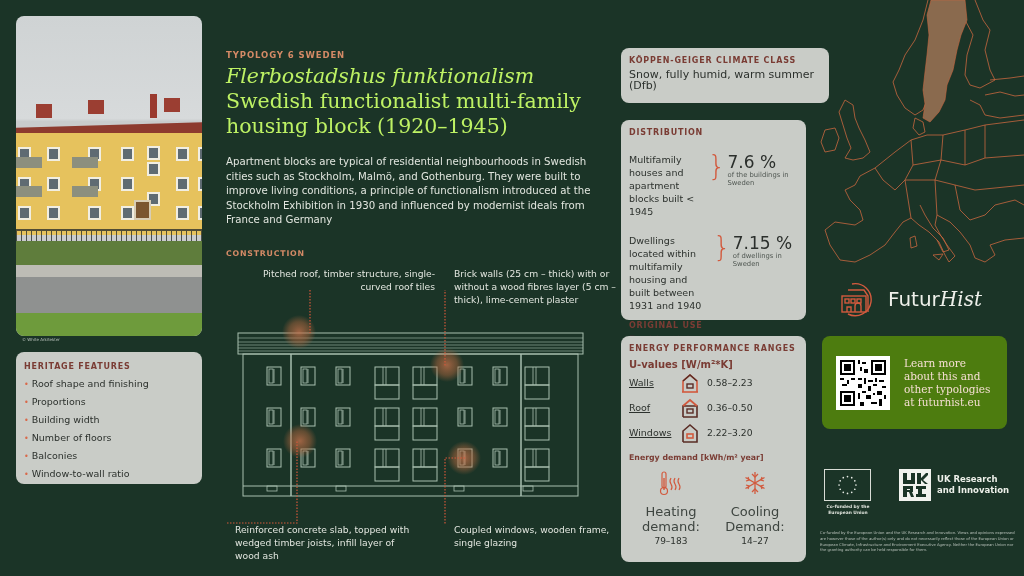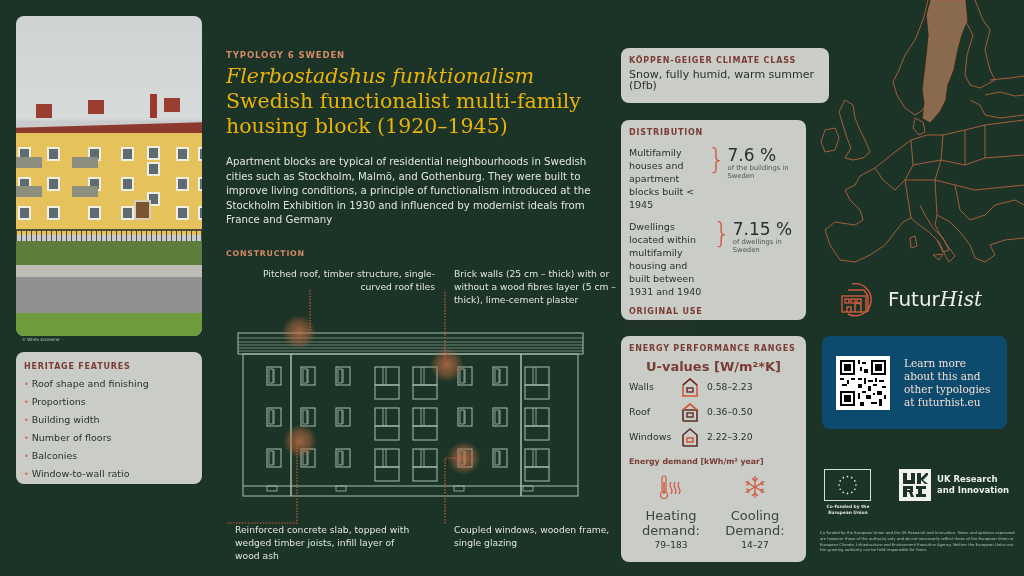--- a/index.html
+++ b/index.html
@@ -27,62 +27,62 @@
   
   .card { background: #c9ccc7; border-radius: 8px; color: #2b2f2c; }
   .heritage { left: 16px; top: 352px; width: 186px; height: 132px; padding: 10px 8px; }
   .label { font-size: 8px; font-weight: bold; letter-spacing: 0.8px; color: #7a3c34; text-transform: uppercase; }
   .heritage ul { list-style: none; margin-top: 4px; }
   .heritage li { font-size: 9.5px; height: 18px; line-height: 18px; color: #2c312d; }
   .heritage li .dot { color: #d9694a; margin-right: 3px; font-size: 8px; }
 
   
   .kicker { left: 226px; top: 50px; font-size: 8.5px; font-weight: bold; letter-spacing: 0.9px; color: #d48a66; }
-  .title { left: 226px; top: 64px; width: 380px; font-family: "DejaVu Serif", serif; font-size: 20.5px; line-height: 25px; color: #eab308; }
+  .title { left: 226px; top: 64px; width: 380px; font-family: "DejaVu Serif", serif; font-size: 20.5px; line-height: 25px; color: #bef264; }
   .title .it { font-style: italic; display: block; }
   .desc { left: 226px; top: 155px; width: 380px; font-size: 10.2px; line-height: 14.5px; color: #e2e6df; }
 
   .construction-label { left: 226px; top: 249px; font-size: 7.8px; font-weight: bold; letter-spacing: 0.8px; color: #d48a66; }
   .note { font-size: 9.2px; line-height: 13px; color: #e2e6df; }
   .n1 { left: 235px; top: 267px; width: 200px; text-align: right; }
   .n2 { left: 454px; top: 267px; width: 170px; }
   .n3 { left: 235px; top: 523px; width: 180px; }
   .n4 { left: 454px; top: 523px; width: 170px; }
 
   
   .koppen { left: 621px; top: 48px; width: 208px; height: 55px; padding: 8px; }
   .koppen .val, .info .val { font-size: 11px; line-height: 11px; margin-top: 4px; color: #2c312d; }
   .info { left: 621px; top: 120px; width: 185px; height: 200px; padding: 8px; }
-  .dist-row { display: flex; margin-top: 9px; position: relative; }
+  .dist-row { display: flex; margin-top: 16px; position: relative; }
   .dist-row .txt { width: 98px; font-size: 9.5px; line-height: 13px; color: #2c312d; }
   .dist-row .brace { color: #d25a3e; font-size: 28px; line-height: 28px; font-weight: 300; margin-left: 2px; font-family: "DejaVu Sans", sans-serif; }
   .dist-row .pct { margin-left: 2px; }
   .dist-row .pct .big { font-size: 17px; color: #2b2f2c; line-height: 18px; }
   .dist-row .pct .small { font-size: 6.8px; line-height: 8px; color: #4f5651; }
   .sub-label { margin-top: 9px; }
 
   .energy { left: 621px; top: 336px; width: 185px; height: 226px; padding: 8px; }
-  .uv-label { font-size: 13px; font-weight: bold; color: #7a3c34; margin-top: 6px; text-align: center; }
+  .uv-label { font-size: 10px; font-weight: bold; color: #7a3c34; margin-top: 6px; }
   .uv-row { display: flex; align-items: center; height: 25px; }
-  .uv-row .name { width: 52px; font-size: 9.5px; color: #2c312d; }
+  .uv-row .name { width: 52px; font-size: 9.5px; color: #2c312d; text-decoration: underline; }
   .uv-row svg { width: 18px; height: 20px; margin-right: 8px; }
   .uv-row .range { font-size: 9.2px; color: #2c312d; }
   .ed-label { font-size: 7.8px; font-weight: bold; color: #7a3c34; margin-top: 8px; }
   .demand { display: flex; margin-top: 8px; }
   .demand .col { width: 84px; text-align: center; }
   .demand .cap { font-size: 13px; color: #3e4540; margin-top: 4px; }
   .demand .num { font-size: 9px; color: #2c312d; margin-top: 2px; }
 
   
   .map { left: 815px; top: 0; width: 209px; height: 270px; }
   .brand { left: 838px; top: 280px; display: flex; align-items: center; }
   .brand .name { font-size: 20px; color: #eef0ea; margin-left: 10px; }
   .brand .name i { font-family: "DejaVu Serif", serif; }
 
-  .cta { left: 822px; top: 336px; width: 185px; height: 93px; background: #0c4a6e; border-radius: 8px; display: flex; align-items: center; padding: 0 14px; }
+  .cta { left: 822px; top: 336px; width: 185px; height: 93px; background: #4d7c0f; border-radius: 8px; display: flex; align-items: center; padding: 0 14px; }
   .qr { width: 54px; height: 54px; background: #fff; padding: 4px; flex-shrink: 0; }
   .cta .txt { margin-left: 14px; font-family: "DejaVu Serif", serif; font-size: 10.5px; line-height: 13px; color: #f6dfd4; }
 
   .eu { left: 824px; top: 469px; width: 47px; height: 32px; border: 1px solid #d9ddd6; }
   .eu-cap { left: 817px; top: 504px; width: 62px; text-align: center; font-size: 4.4px; line-height: 6px; color: #dfe3dc; font-weight: bold; }
   .ukri-box { left: 899px; top: 469px; width: 32px; height: 32px; background: #f1f2ee; }
   .ukri-txt { left: 937px; top: 474px; font-size: 8.5px; line-height: 11px; font-weight: bold; color: #eef0ea; }
   .disclaimer { left: 820px; top: 530px; width: 195px; font-size: 3.8px; line-height: 5.8px; color: #b7c0b9; }
 </style>
 </head>

